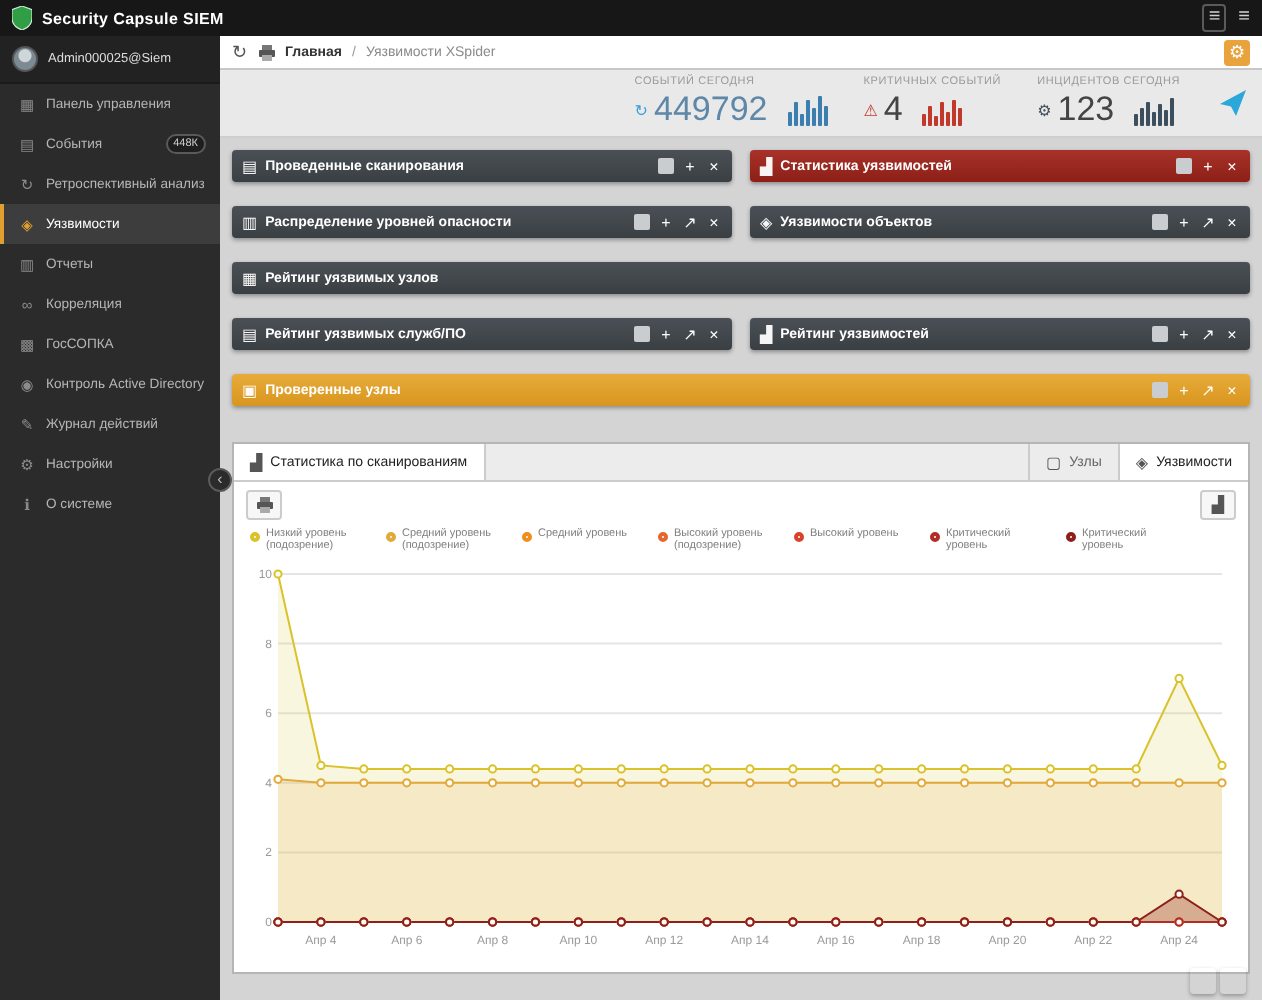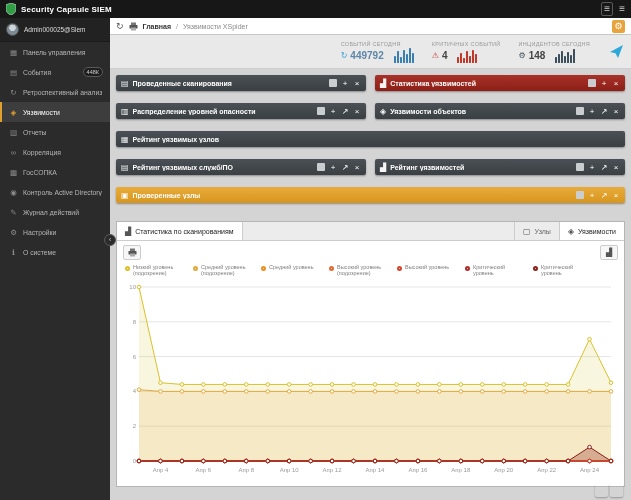--- a/index.html
+++ b/index.html
@@ -47,21 +47,21 @@
   .bc-sep { font-size:7px; color:#999; }
   .bc-current { font-size:7px; color:#8a8a8a; }
   .gear-btn { margin-left:auto; width:13px; height:13px; border-radius:2px; background:#e8a33d;
     color:#fff; font-size:9px; display:flex; align-items:center; justify-content:center; cursor:pointer; }
 
   .stats-bar { height:34px; background:#e9e9e9; border-bottom:1px solid #cecece; flex-shrink:0;
     display:flex; align-items:center; justify-content:flex-end; gap:18px; padding:0 8px; }
   .stat-label { font-size:5.5px; color:#9a9a9a; letter-spacing:.3px; }
   .stat-row { display:flex; align-items:center; gap:3px; margin-top:1px; }
   .stat-icon { font-size:8px; }
-  .stat-value { font-size:10px; font-weight:bold; }
+  .stat-value { font-size:17px; font-weight:normal; }
   .spark { display:flex; align-items:flex-end; gap:1px; height:15px; margin-left:7px; }
   .spark i { width:2px; display:block; border-radius:0.5px; }
   .plane { display:flex; align-items:center; cursor:pointer; margin-left:2px; }
 
   
   .panels { padding:6px 6px 0; display:flex; flex-wrap:wrap; column-gap:9px; flex-shrink:0; }
   .panel-header { height:16px; border-radius:2px; display:flex; align-items:center; gap:4px;
     padding:0 5px; margin-bottom:12px; color:#fff; cursor:pointer;
     box-shadow:0 1px 2px rgba(0,0,0,.35); }
   .panel-header.v-dark   { background:linear-gradient(#4a5055,#3a3f43); }
@@ -237,21 +237,21 @@
               <i style="height: 45%; background: rgb(192, 57, 43);"></i>
               <i style="height: 85%; background: rgb(192, 57, 43);"></i>
               <i style="height: 55%; background: rgb(192, 57, 43);"></i>
             </span>
         </div>
       </div>
       <div class="stat">
         <div class="stat-label">ИНЦИДЕНТОВ СЕГОДНЯ</div>
         <div class="stat-row">
           <span class="stat-icon" style="color: rgb(68, 81, 92);">⚙</span>
-          <span class="stat-value" style="color: rgb(68, 68, 68);">148</span>
+          <span class="stat-value" style="color: rgb(68, 68, 68);">123</span>
           <span class="spark">
               <i style="height: 40%; background: rgb(61, 79, 93);"></i>
               <i style="height: 60%; background: rgb(61, 79, 93);"></i>
               <i style="height: 80%; background: rgb(61, 79, 93);"></i>
               <i style="height: 45%; background: rgb(61, 79, 93);"></i>
               <i style="height: 70%; background: rgb(61, 79, 93);"></i>
               <i style="height: 50%; background: rgb(61, 79, 93);"></i>
               <i style="height: 90%; background: rgb(61, 79, 93);"></i>
             </span>
         </div>

